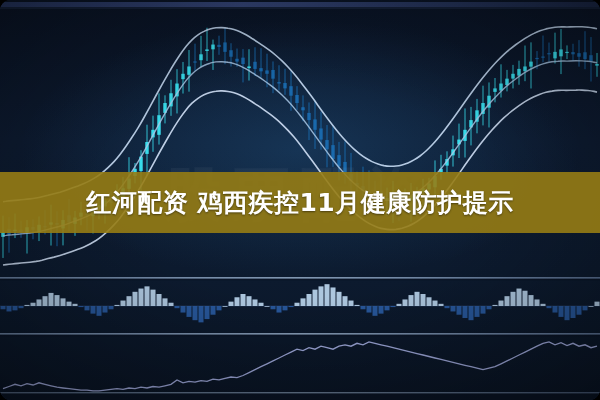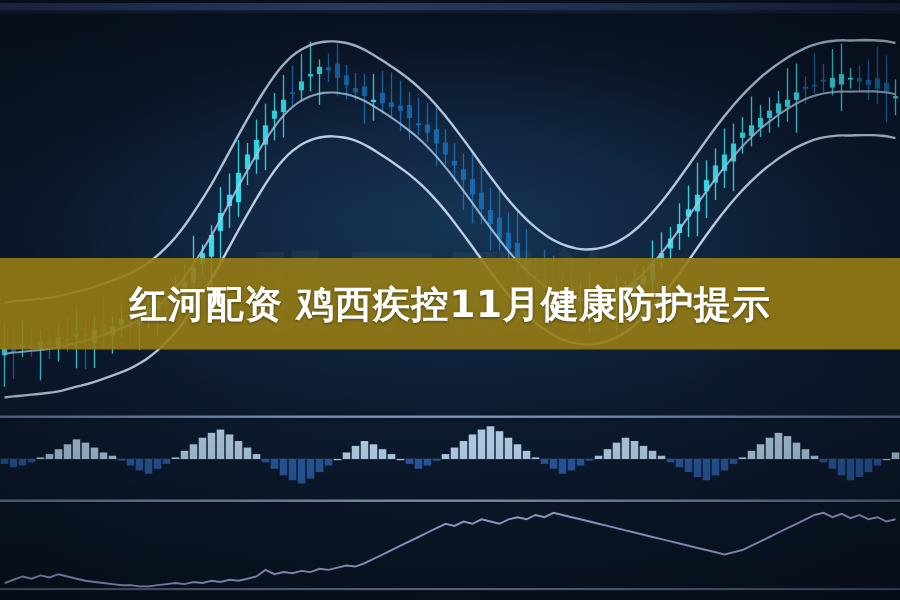--- a/index.html
+++ b/index.html
@@ -7,20 +7,21 @@
     padding: 0;
     background: #000;
   }
   #stage {
     position: relative;
     width: 600px;
     height: 400px;
     overflow: hidden;
     background: #0c1729;
     font-family: "Liberation Sans", "DejaVu Sans", sans-serif;
+    border-radius: 11px;
   }
   #chart-svg {
     position: absolute;
     left: 0;
     top: 0;
     width: 600px;
     height: 400px;
     display: block;
   }
   

